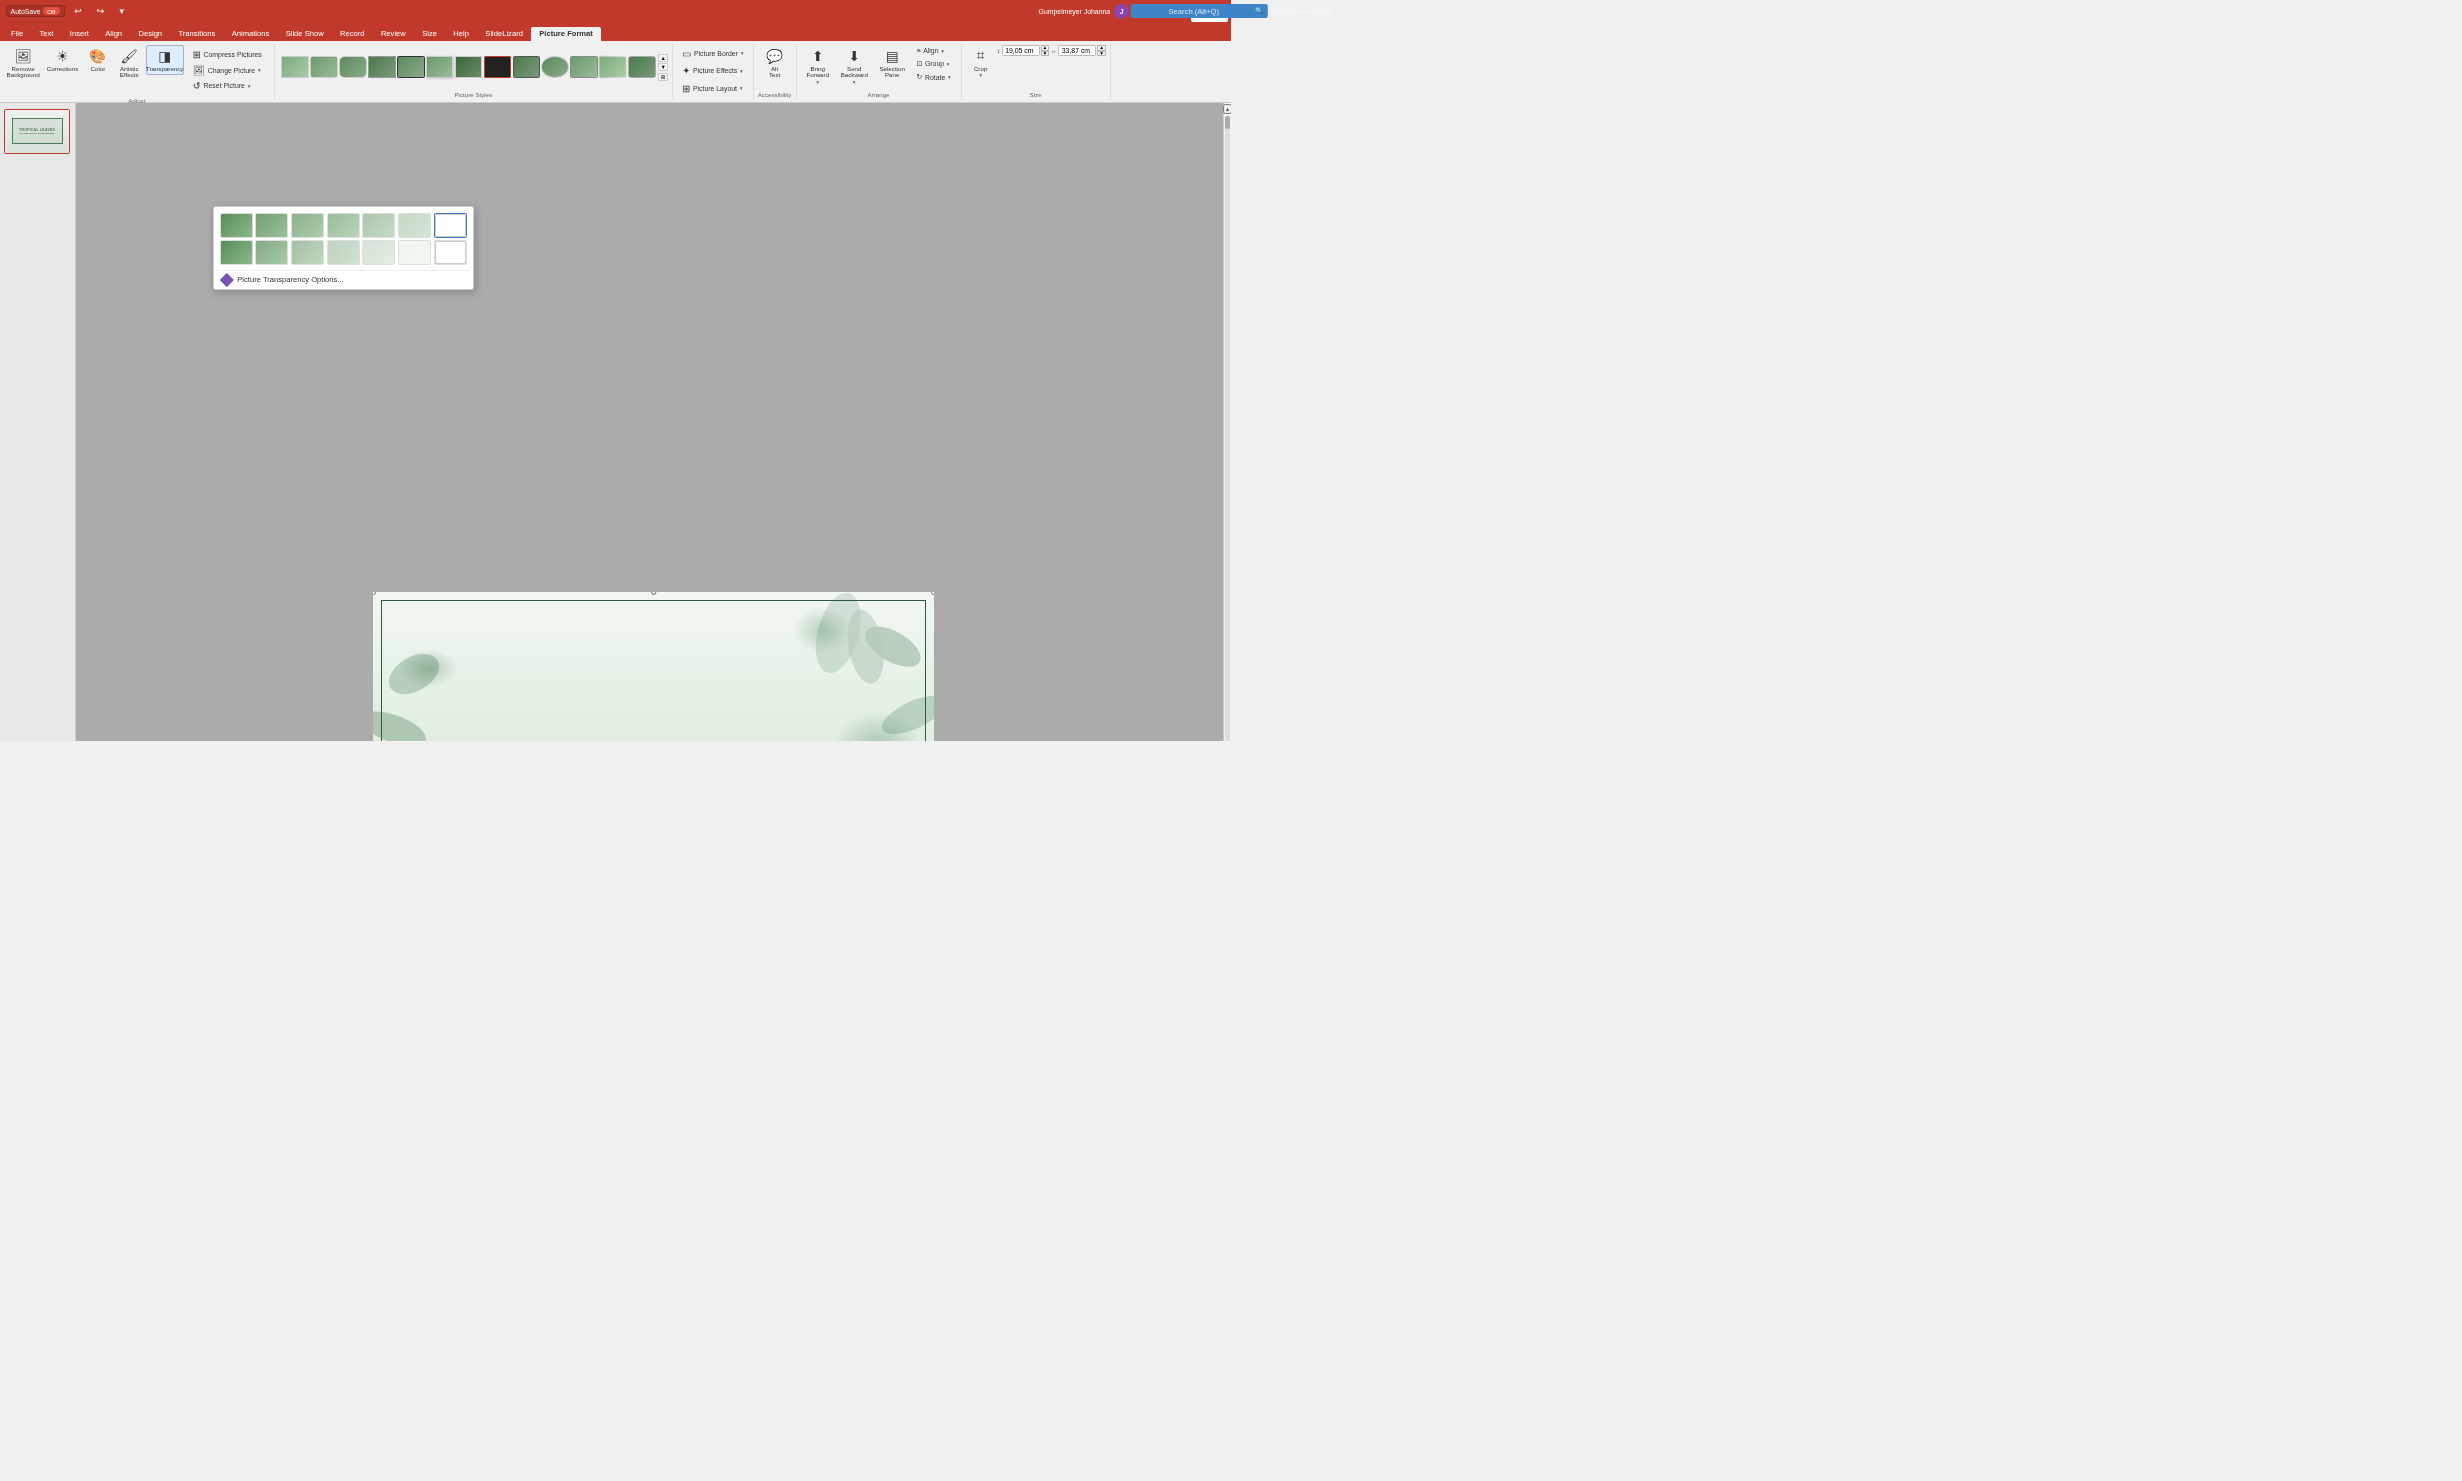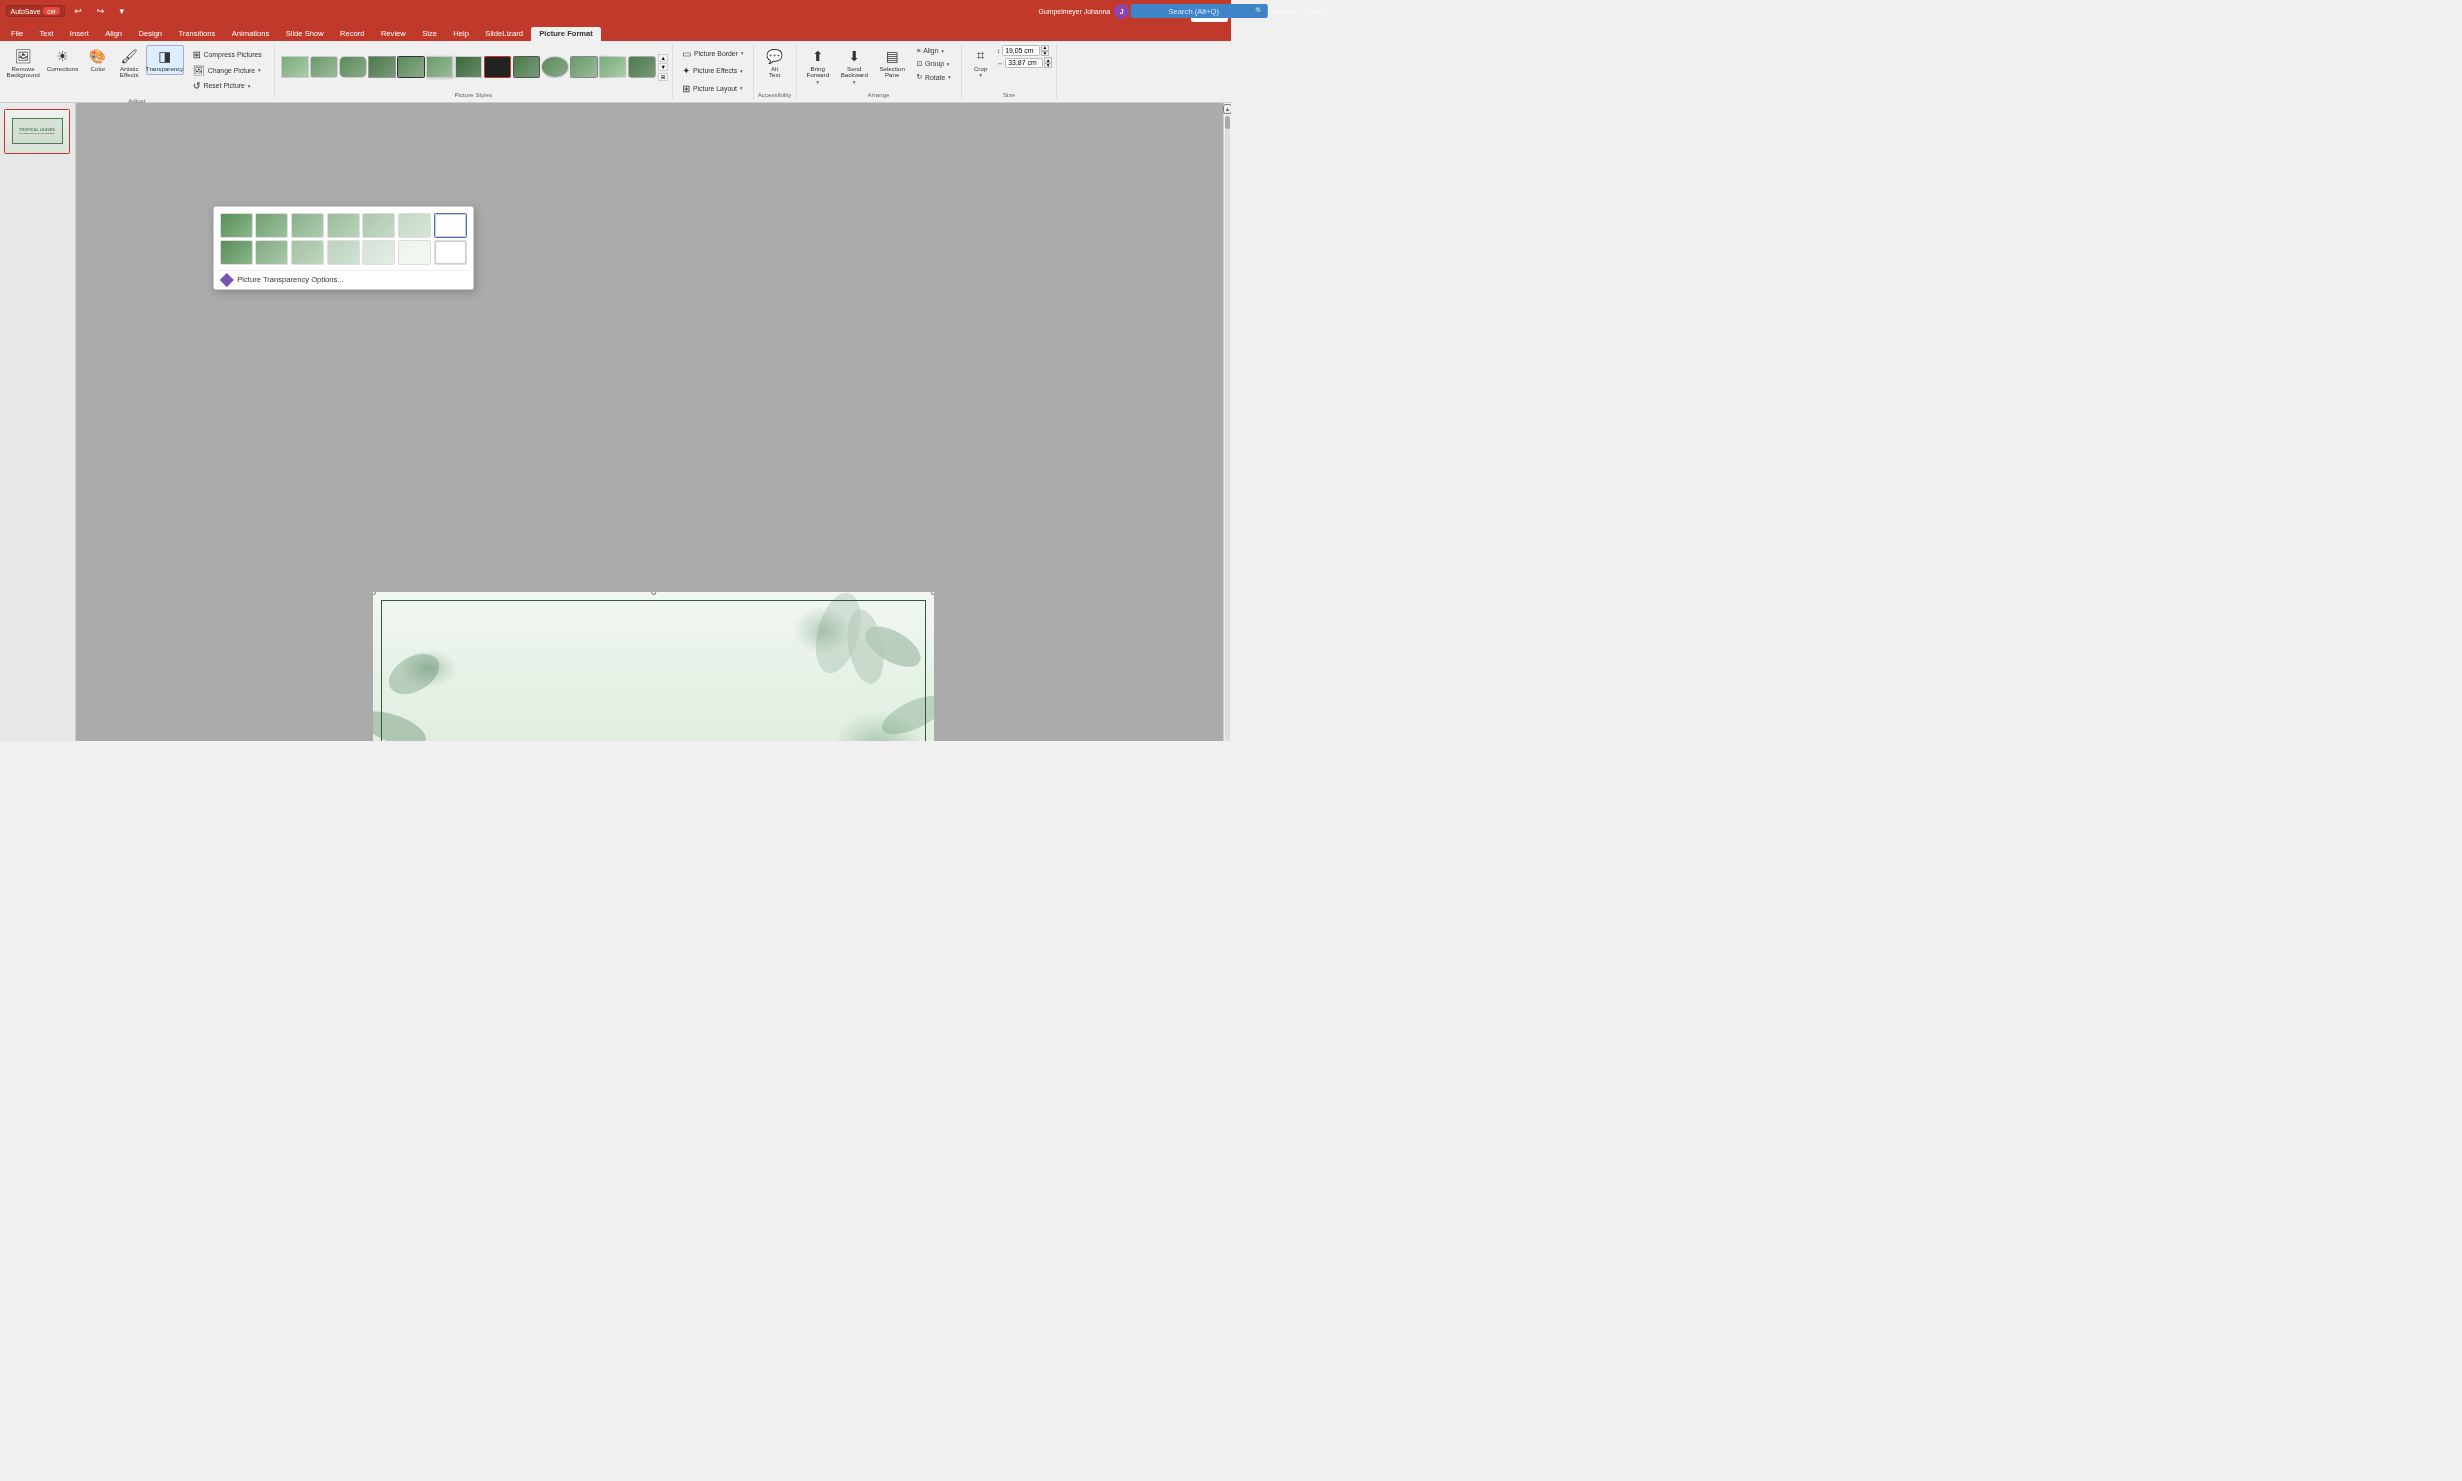--- a/index.html
+++ b/index.html
@@ -121,21 +121,21 @@
       background: linear-gradient(135deg, #a8d8a8, #4a7c59);
       cursor: pointer;
       overflow: hidden;
     }
     .style-thumb.selected { border: 1.4px solid #c0392b; }
 
     
     .dropdown-arrow { font-size: 5.5px; color: #666; }
 
     
-    .size-inputs { display: flex; flex-direction: column; gap: 1.4px; }
+    .size-inputs { display: flex; gap: 1.4px; }
     .size-row { display: flex; align-items: center; gap: 1.4px; font-size: 6.9px; }
     .size-input { width: 38px; border: 0.7px solid #bbb; border-radius: 1.4px; padding: 0.7px 2.7px; font-size: 6.9px; }
     .size-spinner { display: flex; flex-direction: column; }
     .size-spinner-btn { width: 8.2px; height: 5.5px; background: #f0f0f0; border: 0.7px solid #bbb; font-size: 4.8px; cursor: pointer; display: flex; align-items: center; justify-content: center; }
 
     
     #main {
       display: flex;
       height: calc(741px - 22px - 19px - 62px - 16.5px);
     }

